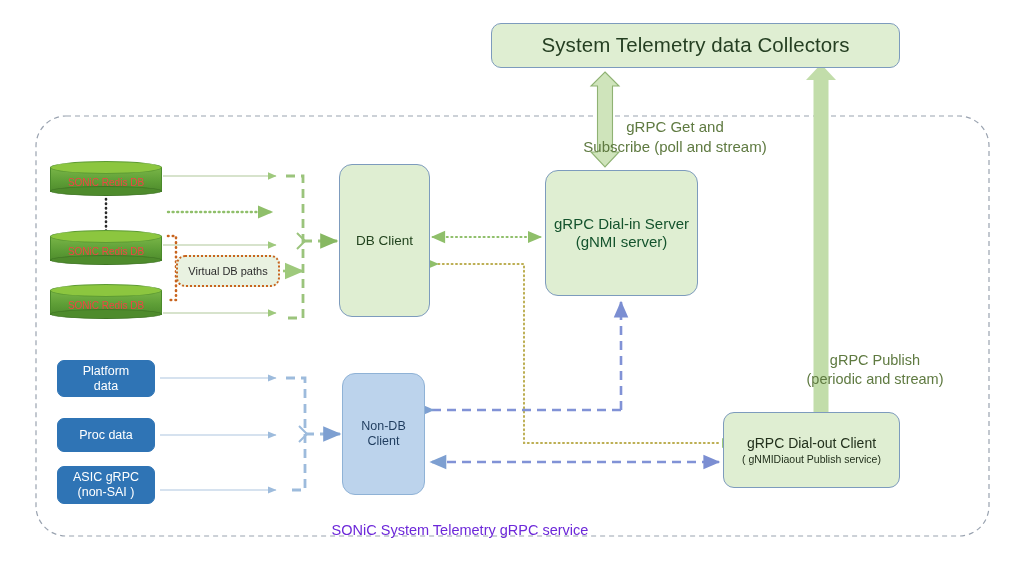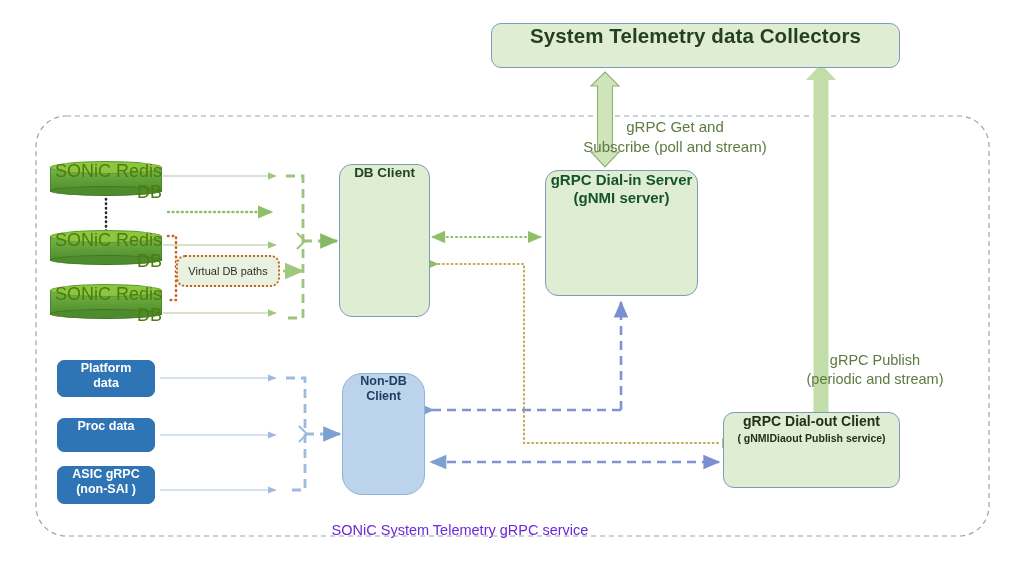--- a/index.html
+++ b/index.html
@@ -24,24 +24,23 @@
     top: 0;
     width: 1024px;
     height: 572px;
   }
   .node {
     position: absolute;
     box-sizing: border-box;
     display: flex;
     flex-direction: column;
     align-items: center;
-    justify-content: flex-start;
+    justify-content: center;
     text-align: center;
     z-index: 5;
-    font-weight: bold;
   }
   .node-title {
     line-height: 1.18;
     white-space: pre-line;
   }
   .node-sub {
     line-height: 1.18;
     white-space: pre-line;
   }
 
@@ -115,38 +114,38 @@
   .proc     { left: 57px; top: 418px; width: 98px; height: 34px; }
   .asic     { left: 57px; top: 466px; width: 98px; height: 38px; }
 
   .nondb {
     left: 342px;
     top: 373px;
     width: 83px;
     height: 122px;
     background: #bcd3ec;
     border: 1.1px solid #8fb2d6;
-    border-radius: 20px;
+    border-radius: 13px;
     color: #1f3c5e;
   }
   .nondb .node-title { font-size: 12.5px; }
 
   
   .cyl {
     position: absolute;
     z-index: 5;
     display: flex;
     align-items: center;
     justify-content: center;
   }
   .cyl .cyl-label {
     position: relative;
     z-index: 3;
-    color: #4d7c0f;
-    font-size: 18px;
+    color: #ef4444;
+    font-size: 10px;
     padding-top: 7px;
     text-align: right;
   }
   .cyl-body {
     position: absolute;
     left: 0; right: 0; top: 6px; bottom: 4px;
     background: linear-gradient(180deg,#7ab648 0%, #5f9f37 55%, #4e8b2c 100%);
     border-left: 1px solid #4a8a2a;
     border-right: 1px solid #4a8a2a;
   }

